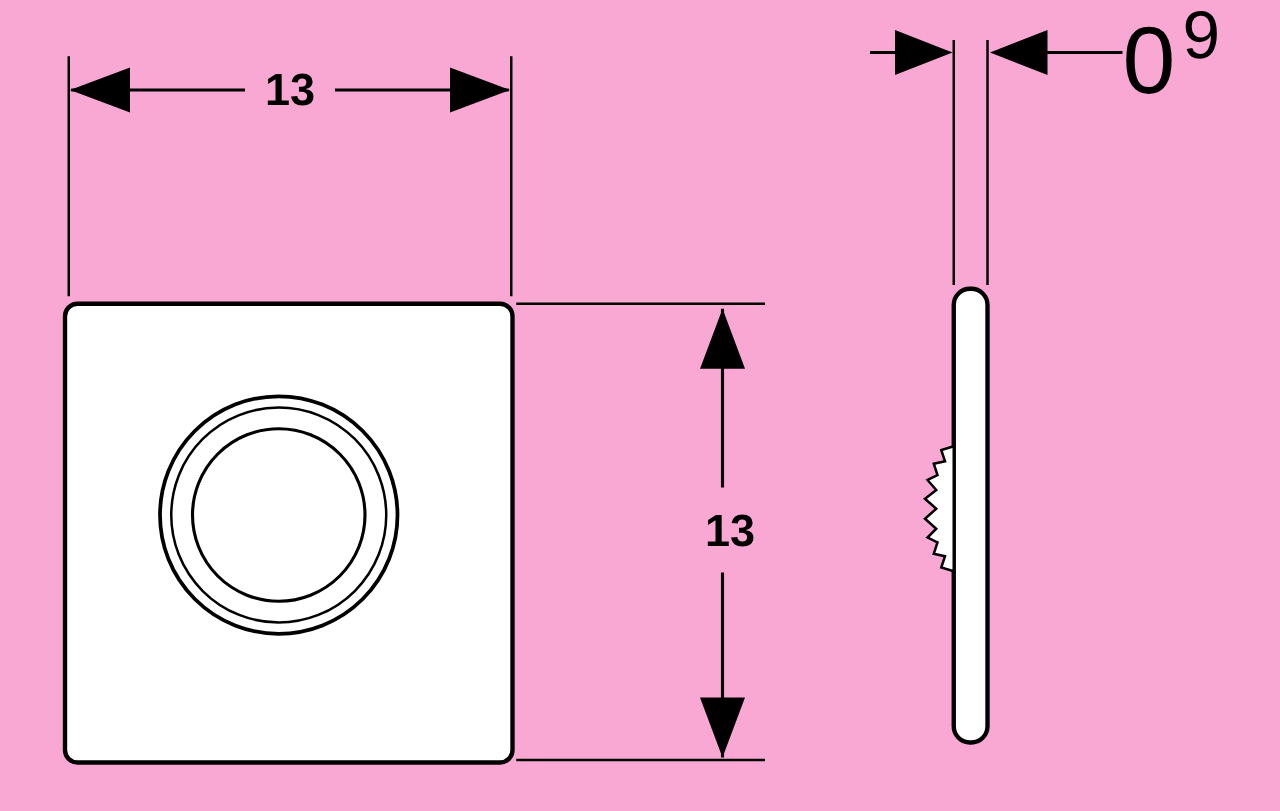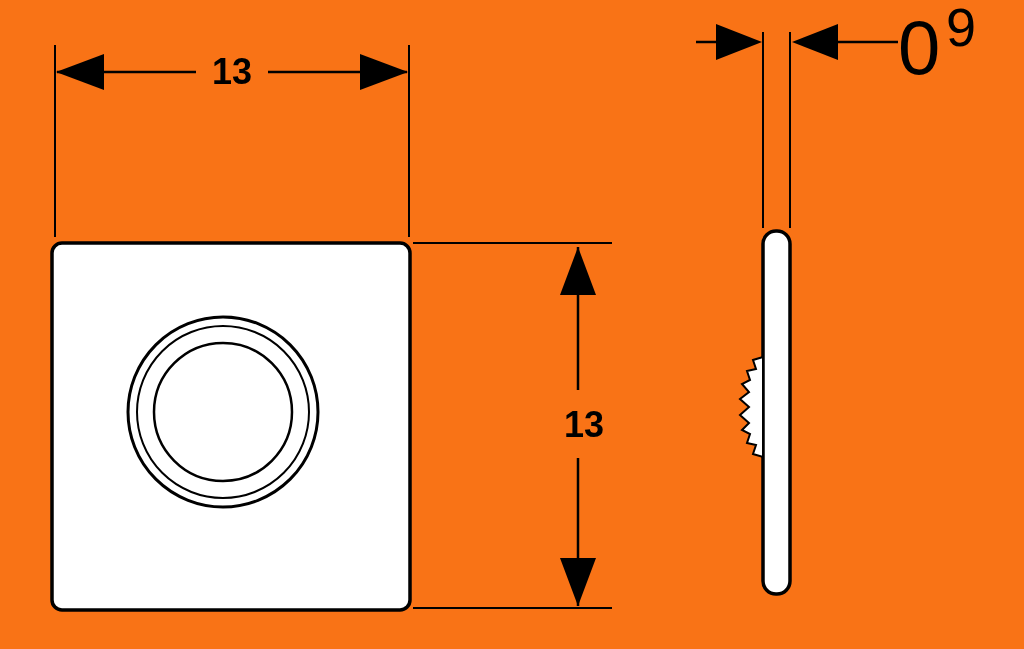--- a/index.html
+++ b/index.html
@@ -5,21 +5,21 @@
   html, body {
     margin: 0;
     padding: 0;
     background: #ffffff;
     font-family: "Liberation Sans", sans-serif;
   }
   .page {
     position: relative;
     width: 1024px;
     height: 649px;
-    background: #f97316;
+    background: #f9a8d4;
     overflow: hidden;
   }
   svg { display: block; }
   .dim-label {
     font-family: "Liberation Sans", sans-serif;
     font-weight: 700;
     font-size: 36px;
     fill: #000000;
   }
   .thickness-label {

